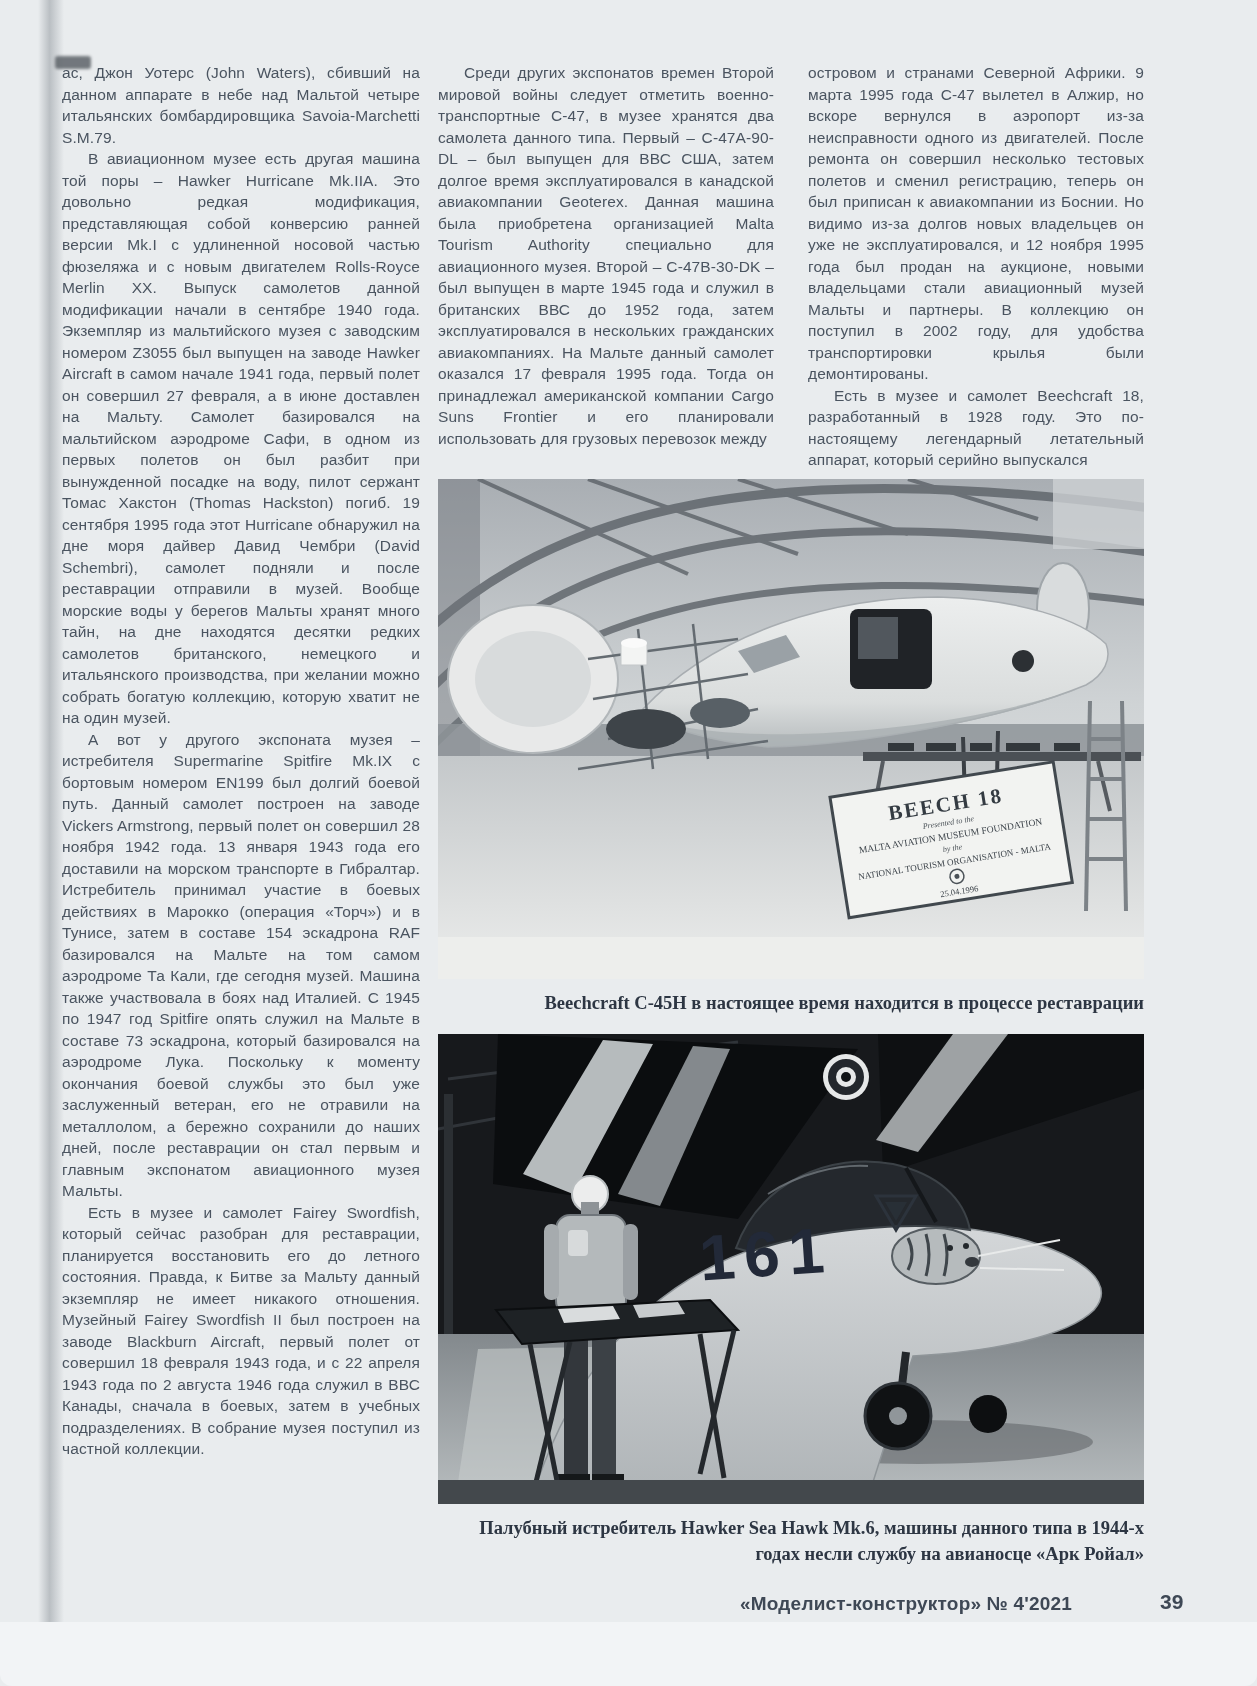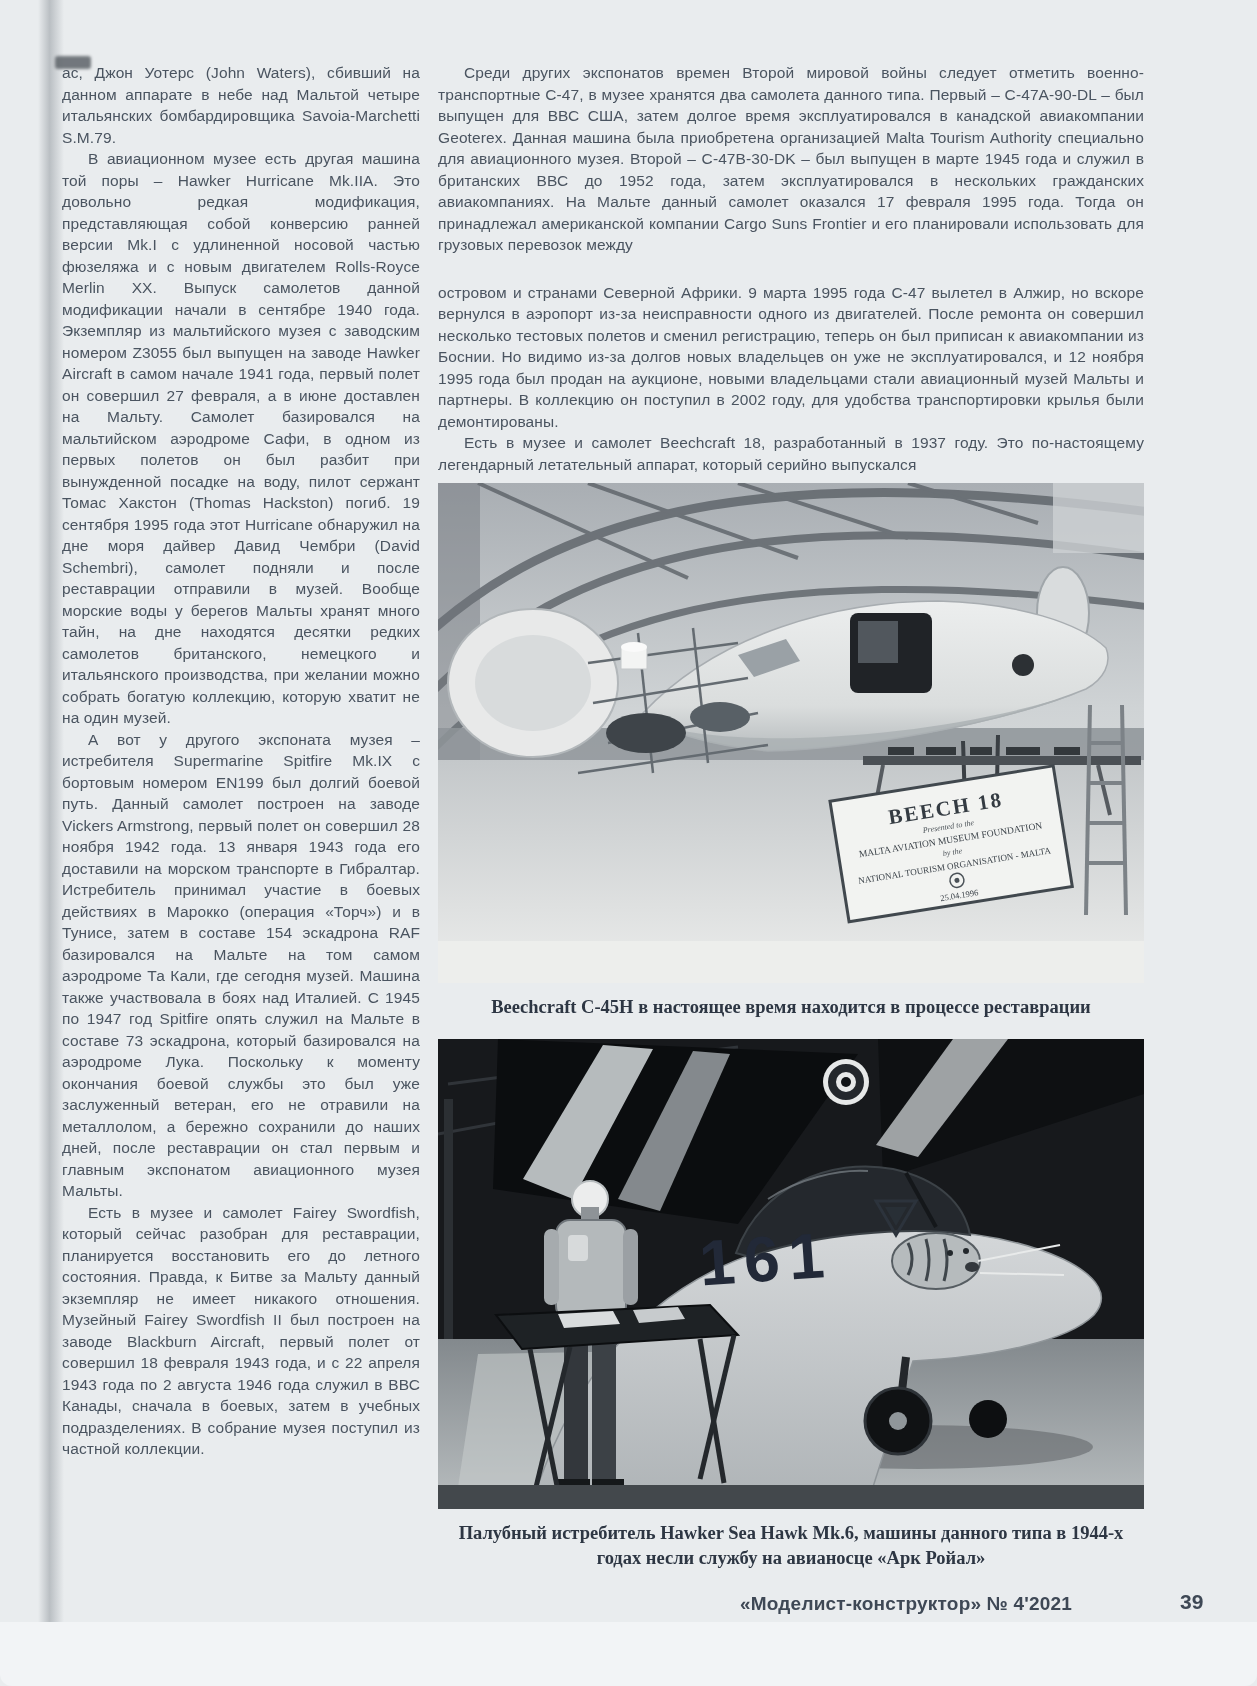--- a/index.html
+++ b/index.html
@@ -22,41 +22,41 @@
   }
   .bottom-strip{
     position:absolute;left:0;top:1622px;width:1257px;height:64px;
     background:#f2f4f6;
   }
   
   p{margin:0;text-align:justify;}
   .bodytext{font-size:15.5px;line-height:21.5px;color:#4a5460;letter-spacing:.1px;}
   .col1{position:absolute;left:62px;top:62px;width:358px;}
   .right-area{position:absolute;left:438px;top:62px;width:706px;}
-  .text-row{display:flex;gap:26px;flex-direction:column;}
+  .text-row{display:flex;gap:34px;}
   .text-col{flex:1;min-width:0;}
   .indent{text-indent:26px;}
   
   .photo{display:block;width:706px;height:auto;}
   .fig{margin:0;padding:0;}
   .fig1{margin-top:8px;}
   .fig2{margin-top:18px;}
   .caption{
     font-family:"Liberation Serif", serif;font-weight:bold;
     font-size:18.5px;line-height:1.38;color:#2d3643;
-    margin-top:12px;text-align:center;
+    margin-top:12px;text-align:right;
   }
   
   .footer-magazine{
     position:absolute;left:740px;top:1593px;
     font-weight:bold;font-size:19px;color:#3e4855;letter-spacing:.2px;
   }
   .footer-page{
     position:absolute;left:1160px;top:1590px;
-    font-weight:bold;font-size:21px;color:#3e4855;margin-left:20px;
+    font-weight:bold;font-size:21px;color:#3e4855;
   }
   .sign-serif{font-family:"Liberation Serif", serif;}
 </style>
 </head>
 <body>
 
 <div class="page">
 
   <div class="edge-shadow"></div>
   <div class="corner-mark"></div>
@@ -69,21 +69,21 @@
     <p class="indent">Есть в музее и самолет Fairey Swordfish, который сейчас разобран для реставрации, планируется восстановить его до летного состояния. Правда, к Битве за Мальту данный экземпляр не имеет никакого отношения. Музейный Fairey Swordfish II был построен на заводе Blackburn Aircraft, первый полет от совершил 18 февраля 1943 года, и с 22 апреля 1943 года по 2 августа 1946 года служил в ВВС Канады, сначала в боевых, затем в учебных подразделениях. В собрание музея поступил из частной коллекции.</p>
   </div>
 
   <div class="right-area">
     <div class="text-row bodytext">
       <div class="text-col">
         <p class="indent">Среди других экспонатов времен Второй мировой войны следует отметить военно- транспортные С-47, в музее хранятся два самолета данного типа. Первый – С-47А-90-DL – был выпущен для ВВС США, затем долгое время эксплуатировался в канадской авиакомпании Geoterex. Данная машина была приобретена организацией Malta Tourism Authority специально для авиационного музея. Второй – С-47В-30-DK – был выпущен в марте 1945 года и служил в британских ВВС до 1952 года, затем эксплуатировался в нескольких гражданских авиакомпаниях. На Мальте данный самолет оказался 17 февраля 1995 года. Тогда он принадлежал американской компании Cargo Suns Frontier и его планировали использовать для грузовых перевозок между</p>
       </div>
       <div class="text-col">
         <p>островом и странами Северной Африки. 9 марта 1995 года С-47 вылетел в Алжир, но вскоре вернулся в аэропорт из-за неисправности одного из двигателей. После ремонта он совершил несколько тестовых полетов и сменил регистрацию, теперь он был приписан к авиакомпании из Боснии. Но видимо из-за долгов новых владельцев он уже не эксплуатировался, и 12 ноября 1995 года был продан на аукционе, новыми владельцами стали авиационный музей Мальты и партнеры. В коллекцию он поступил в 2002 году, для удобства транспортировки крылья были демонтированы.</p>
-        <p class="indent">Есть в музее и самолет Beechcraft 18, разработанный в 1937 году. Это по-настоящему легендарный летательный аппарат, который серийно выпускался</p>
+        <p class="indent">Есть в музее и самолет Beechcraft 18, разработанный в 1928 году. Это по-настоящему легендарный летательный аппарат, который серийно выпускался</p>
       </div>
     </div>
 
     <figure class="fig fig1">
       <svg class="photo" viewBox="0 0 706 500">
         <defs>
           <linearGradient id="bg1" x1="0" y1="0" x2="0" y2="1">
             <stop offset="0" stop-color="#a9aeb3"></stop>
             <stop offset="0.45" stop-color="#cfd3d5"></stop>
             <stop offset="1" stop-color="#e9eae9"></stop>

